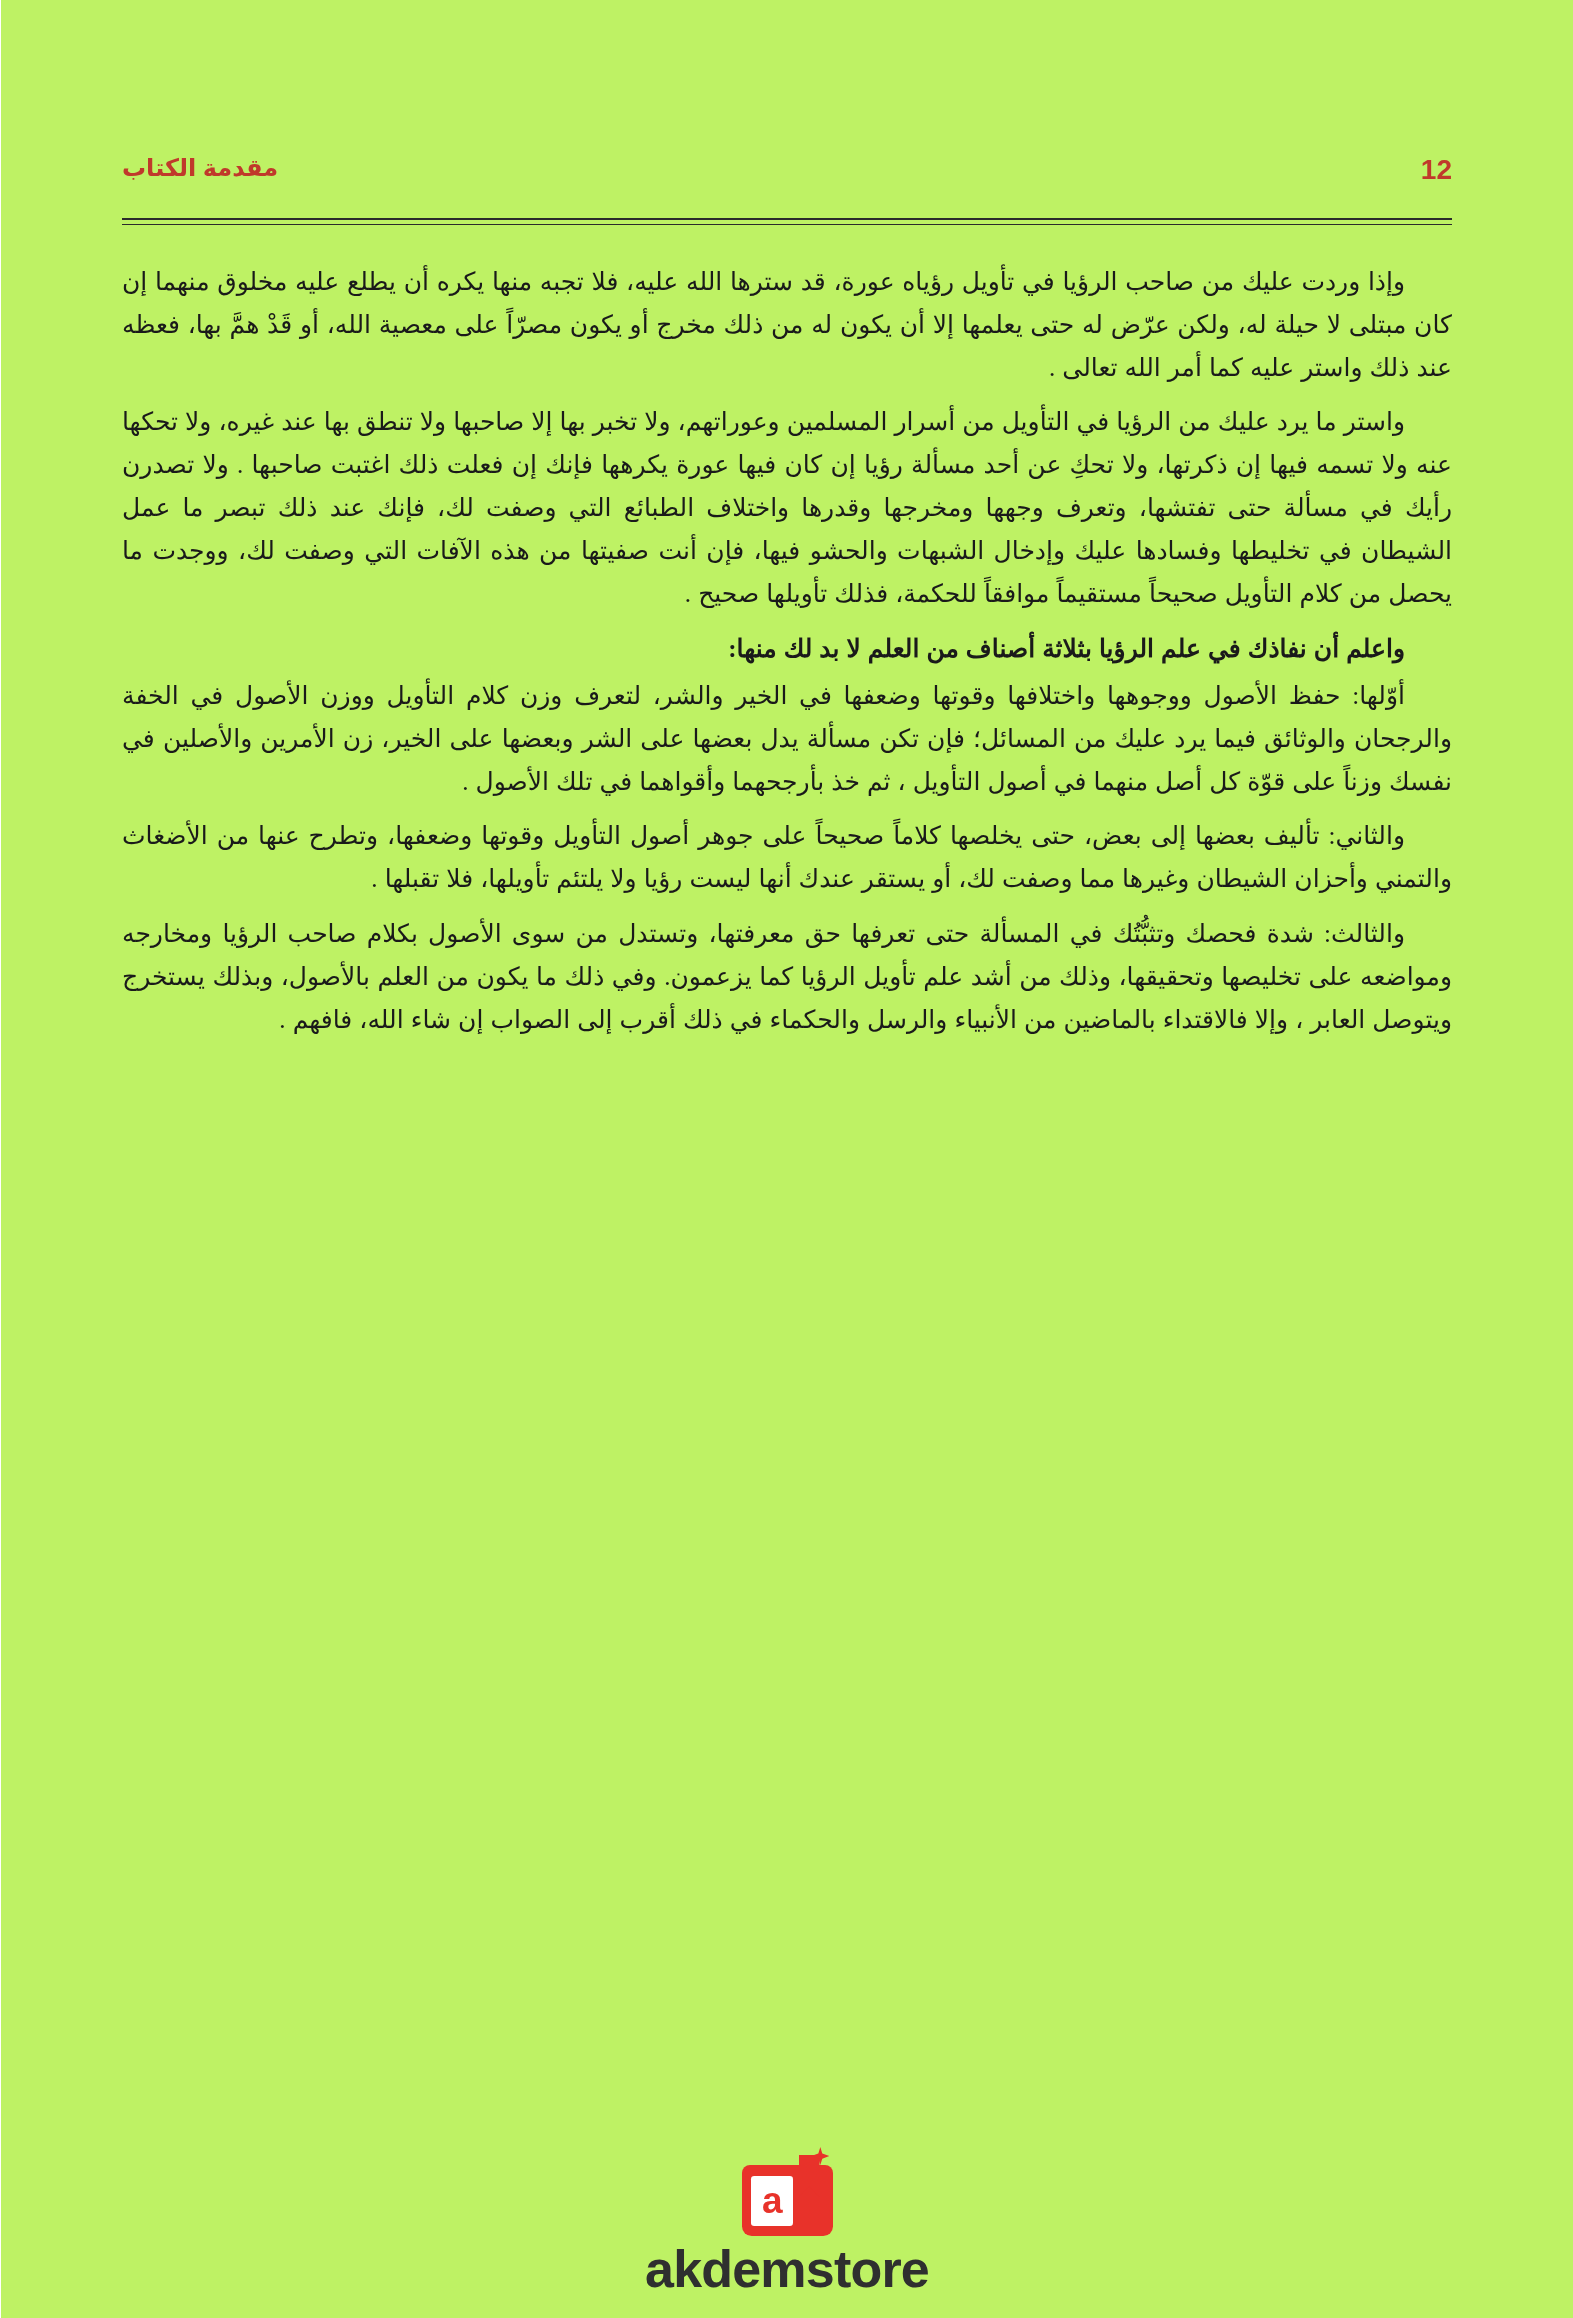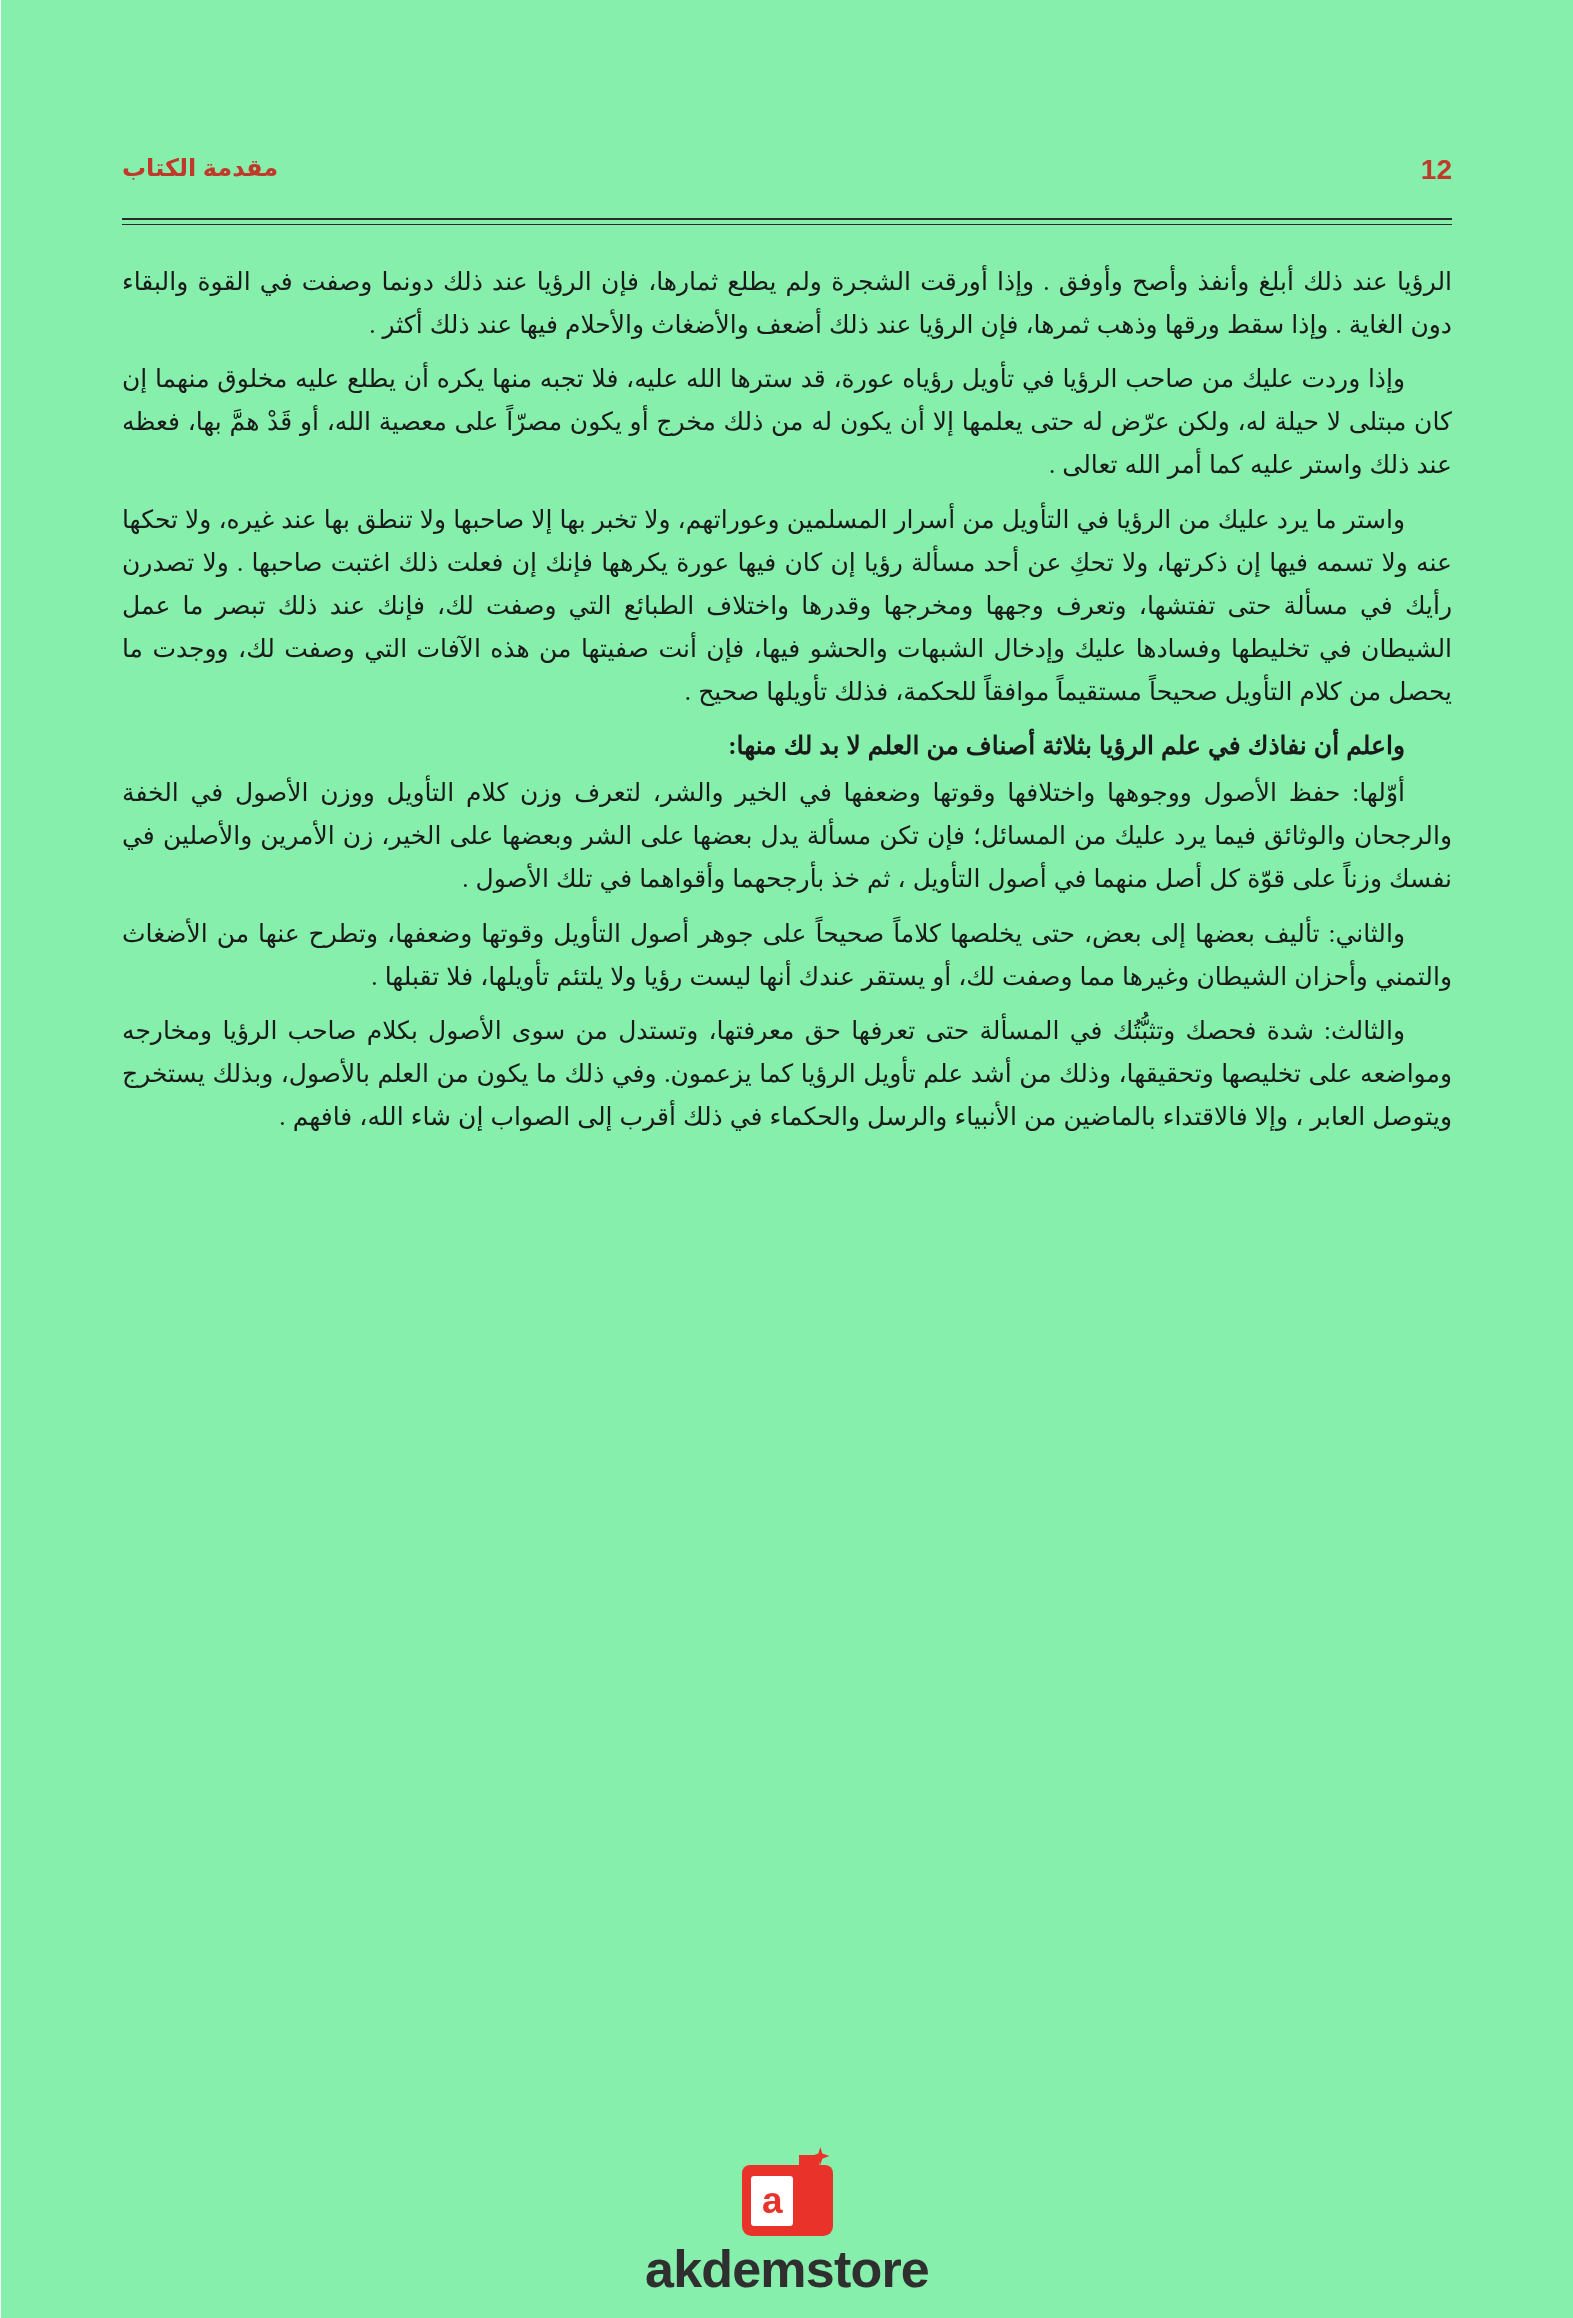--- a/index.html
+++ b/index.html
@@ -14,21 +14,21 @@
     color: #1a1a1a;
     position: relative;
     overflow: hidden;
   }
 
   .page {
     position: absolute;
     top: 0; left: 0;
     width: 1574px;
     height: 2319px;
-    background: #86efac;
+    background: #bef264;
   }
 
   
   .header {
     position: absolute;
     top: 154px;
     left: 122px;
     right: 122px;
     height: 57px;
     display: flex;
@@ -178,21 +178,20 @@
 <div class="page">
 
   <div class="header">
     <span class="header-chapter">مقدمة الكتاب</span>
     <span class="header-page-number">12</span>
   </div>
 
   <div class="header-rule"></div>
 
   <div class="content">
-    <p class="para">الرؤيا عند ذلك أبلغ وأنفذ وأصح وأوفق . وإذا أورقت الشجرة ولم يطلع ثمارها، فإن الرؤيا عند ذلك دونما وصفت في القوة والبقاء دون الغاية . وإذا سقط ورقها وذهب ثمرها، فإن الرؤيا عند ذلك أضعف والأضغاث والأحلام فيها عند ذلك أكثر .</p>
     <p class="para indent">وإذا وردت عليك من صاحب الرؤيا في تأويل رؤياه عورة، قد سترها الله عليه، فلا تجبه منها يكره أن يطلع عليه مخلوق منهما إن كان مبتلى لا حيلة له، ولكن عرّض له حتى يعلمها إلا أن يكون له من ذلك مخرج أو يكون مصرّاً على معصية الله، أو قَدْ همَّ بها، فعظه عند ذلك واستر عليه كما أمر الله تعالى .</p>
     <p class="para indent">واستر ما يرد عليك من الرؤيا في التأويل من أسرار المسلمين وعوراتهم، ولا تخبر بها إلا صاحبها ولا تنطق بها عند غيره، ولا تحكها عنه ولا تسمه فيها إن ذكرتها، ولا تحكِ عن أحد مسألة رؤيا إن كان فيها عورة يكرهها فإنك إن فعلت ذلك اغتبت صاحبها . ولا تصدرن رأيك في مسألة حتى تفتشها، وتعرف وجهها ومخرجها وقدرها واختلاف الطبائع التي وصفت لك، فإنك عند ذلك تبصر ما عمل الشيطان في تخليطها وفسادها عليك وإدخال الشبهات والحشو فيها، فإن أنت صفيتها من هذه الآفات التي وصفت لك، ووجدت ما يحصل من كلام التأويل صحيحاً مستقيماً موافقاً للحكمة، فذلك تأويلها صحيح .</p>
     <p class="para indent tight">واعلم أن نفاذك في علم الرؤيا بثلاثة أصناف من العلم لا بد لك منها:</p>
     <p class="para indent">أوّلها: حفظ الأصول ووجوهها واختلافها وقوتها وضعفها في الخير والشر، لتعرف وزن كلام التأويل ووزن الأصول في الخفة والرجحان والوثائق فيما يرد عليك من المسائل؛ فإن تكن مسألة يدل بعضها على الشر وبعضها على الخير، زن الأمرين والأصلين في نفسك وزناً على قوّة كل أصل منهما في أصول التأويل ، ثم خذ بأرجحهما وأقواهما في تلك الأصول .</p>
     <p class="para indent">والثاني: تأليف بعضها إلى بعض، حتى يخلصها كلاماً صحيحاً على جوهر أصول التأويل وقوتها وضعفها، وتطرح عنها من الأضغاث والتمني وأحزان الشيطان وغيرها مما وصفت لك، أو يستقر عندك أنها ليست رؤيا ولا يلتئم تأويلها، فلا تقبلها .</p>
     <p class="para indent">والثالث: شدة فحصك وتثبُّتُك في المسألة حتى تعرفها حق معرفتها، وتستدل من سوى الأصول بكلام صاحب الرؤيا ومخارجه ومواضعه على تخليصها وتحقيقها، وذلك من أشد علم تأويل الرؤيا كما يزعمون. وفي ذلك ما يكون من العلم بالأصول، وبذلك يستخرج ويتوصل العابر ، وإلا فالاقتداء بالماضين من الأنبياء والرسل والحكماء في ذلك أقرب إلى الصواب إن شاء الله، فافهم .</p>
   </div>
 
   <div class="footer-logo">
     <div class="logo-mark">

